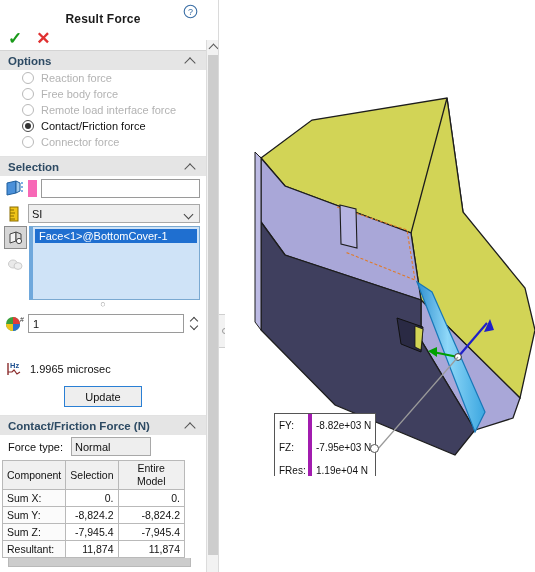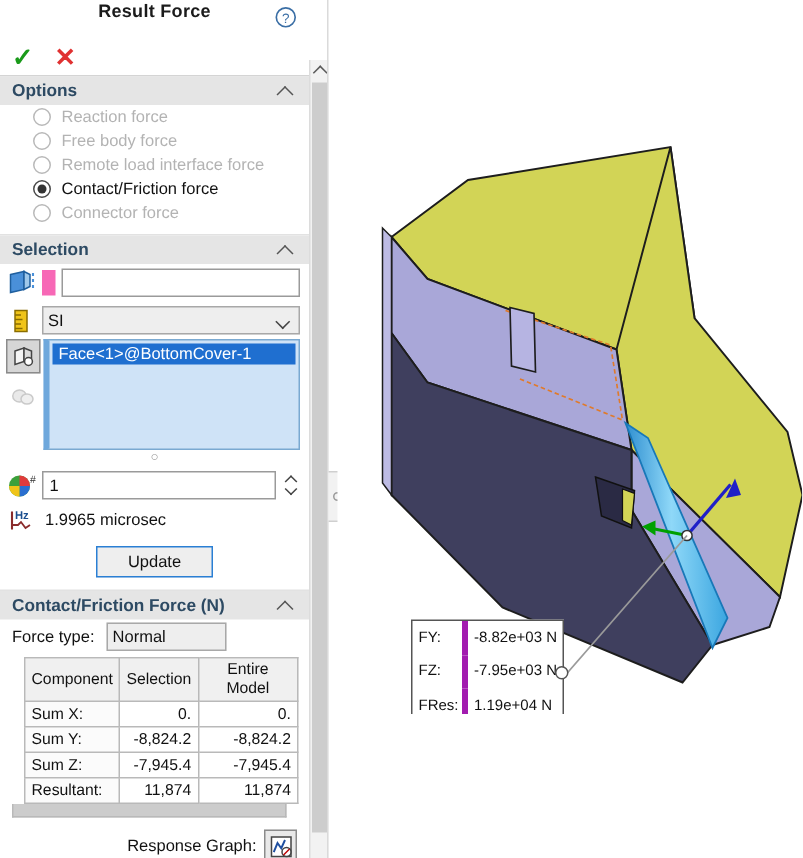--- a/index.html
+++ b/index.html
@@ -9,21 +9,21 @@
     font-size:11px;color:#000;background:#fff;
   }
   .app{position:relative;width:535px;height:572px;}
 
   
   .panel{
     position:absolute;left:0;top:0;width:206px;height:572px;
     background:#fff;overflow:hidden;
   }
   .panel-title{
-    height:26px;display:flex;align-items:flex-start;justify-content:center;
+    height:26px;display:flex;align-items:flex-end;justify-content:center;
     position:relative;background:#fff;
   }
   .panel-title .ttl{font-weight:bold;font-size:12px;color:#1b1b1b;letter-spacing:.2px;}
   .help-icon{position:absolute;right:8px;top:4px;width:15px;height:15px;}
   .okbar{height:24px;display:flex;align-items:center;gap:14px;padding-left:8px;
          border-bottom:1px solid #d4d4d4;background:#fff;}
   .okbar .chk{color:#1a9a1a;font-size:17px;font-weight:bold;line-height:1;cursor:pointer;}
   .okbar .xx{color:#e03131;font-size:17px;font-weight:bold;line-height:1;cursor:pointer;}
 
   .sect{border-bottom:1px solid #e2e2e2;}
@@ -99,40 +99,40 @@
     align-items:center;justify-content:center;gap:3px;
   }
   .spin i{display:block;width:7px;height:4px;position:relative;}
   .spin i:before{
     content:"";position:absolute;left:0;top:0;width:5px;height:5px;
     border-left:1.3px solid #444;border-top:1.3px solid #444;
   }
   .spin i.up:before{transform:rotate(45deg);}
   .spin i.dn:before{transform:rotate(-135deg);top:-2px;}
 
-  .timerow{display:flex;align-items:center;gap:5px;padding:3px 6px 4px 5px;}
+  .timerow{display:flex;align-items:center;gap:5px;padding:3px 6px 4px 5px;margin-top:22px;}
   .timerow .tv{font-size:11px;color:#111;}
 
   .updatewrap{display:flex;justify-content:center;padding:4px 0 8px 0;}
   .update-btn{
     width:76px;height:19px;border:1.5px solid #2a7fd4;background:#eeeeee;
     font-size:11px;color:#111;display:flex;align-items:center;justify-content:center;
     cursor:pointer;
   }
 
   .ftype-row{display:flex;align-items:center;padding:2px 8px 4px 8px;gap:8px;}
   .ftype-row .flbl{font-size:11px;color:#111;}
   .ftype-combo{
     width:72px;height:17px;border:1px solid #a8a8a8;background:#eeeeee;
     display:flex;align-items:center;justify-content:space-between;
     padding:0 3px;font-size:11px;color:#111;
   }
 
   table.res{
-    border-collapse:collapse;margin:0 16px;width:183px;
+    border-collapse:collapse;margin:0 2px;width:183px;
     background:#fff;font-size:10.5px;
   }
   table.res th,table.res td{
     border:1px solid #b9b9b9;padding:1px 4px;font-weight:normal;color:#111;
     height:14px;line-height:13px;
   }
   table.res th{background:#f0f0f0;text-align:center;font-size:10.5px;}
   table.res th.c0{text-align:left;}
   table.res td.c0{text-align:left;background:#fbfbfb;}
   table.res td.num{text-align:right;}

